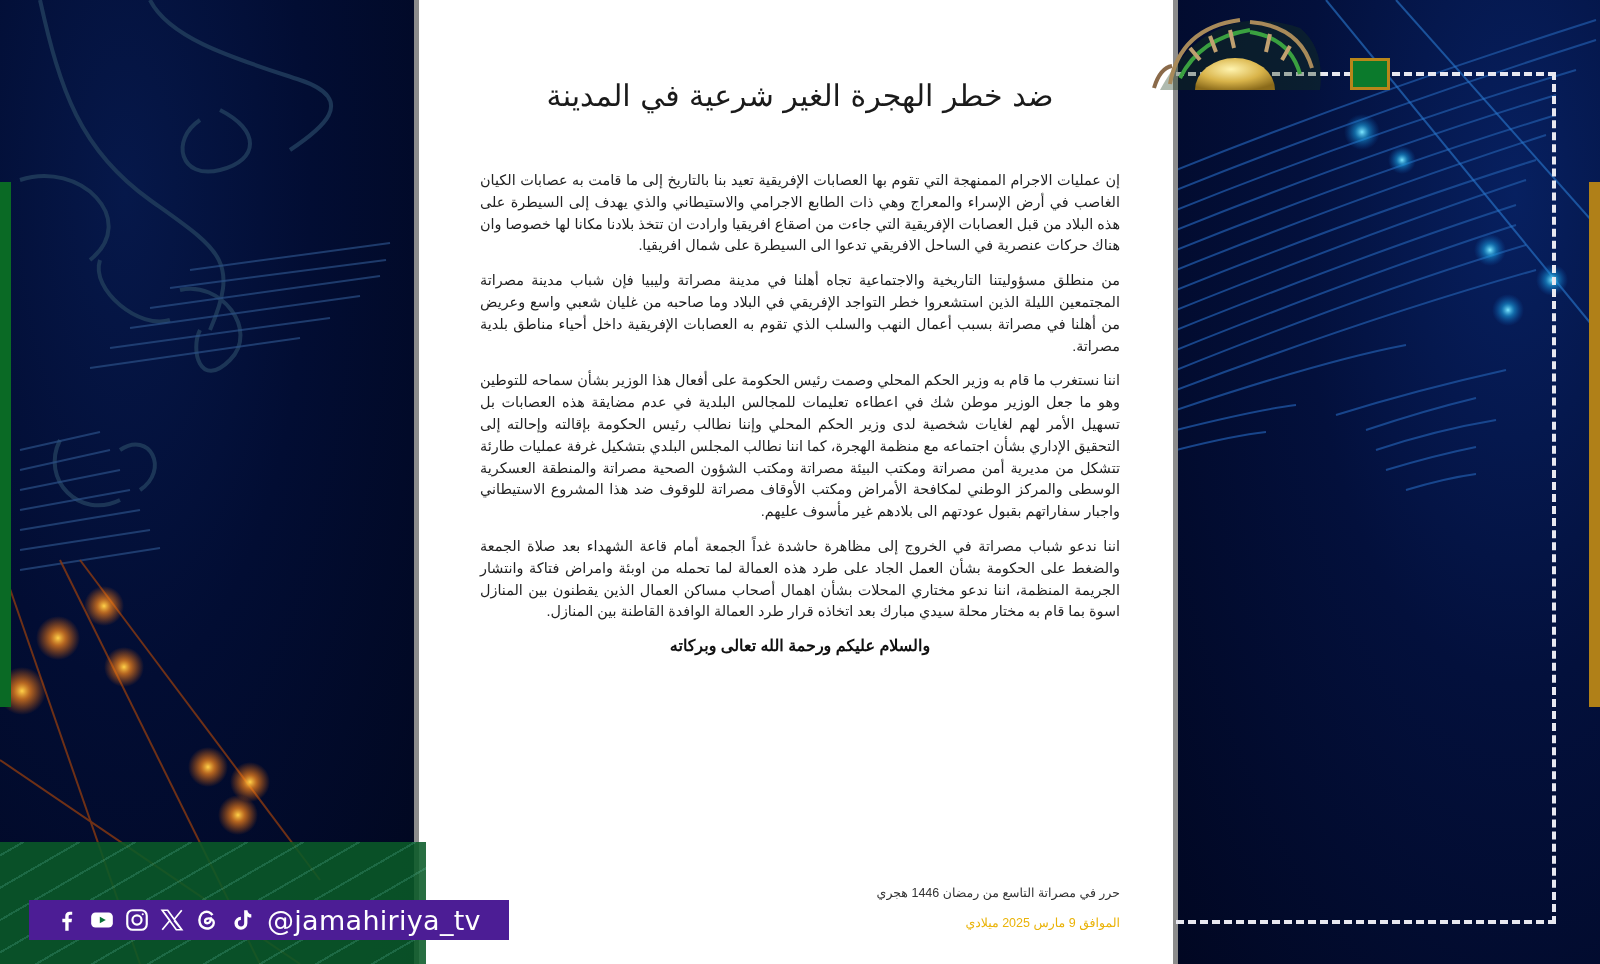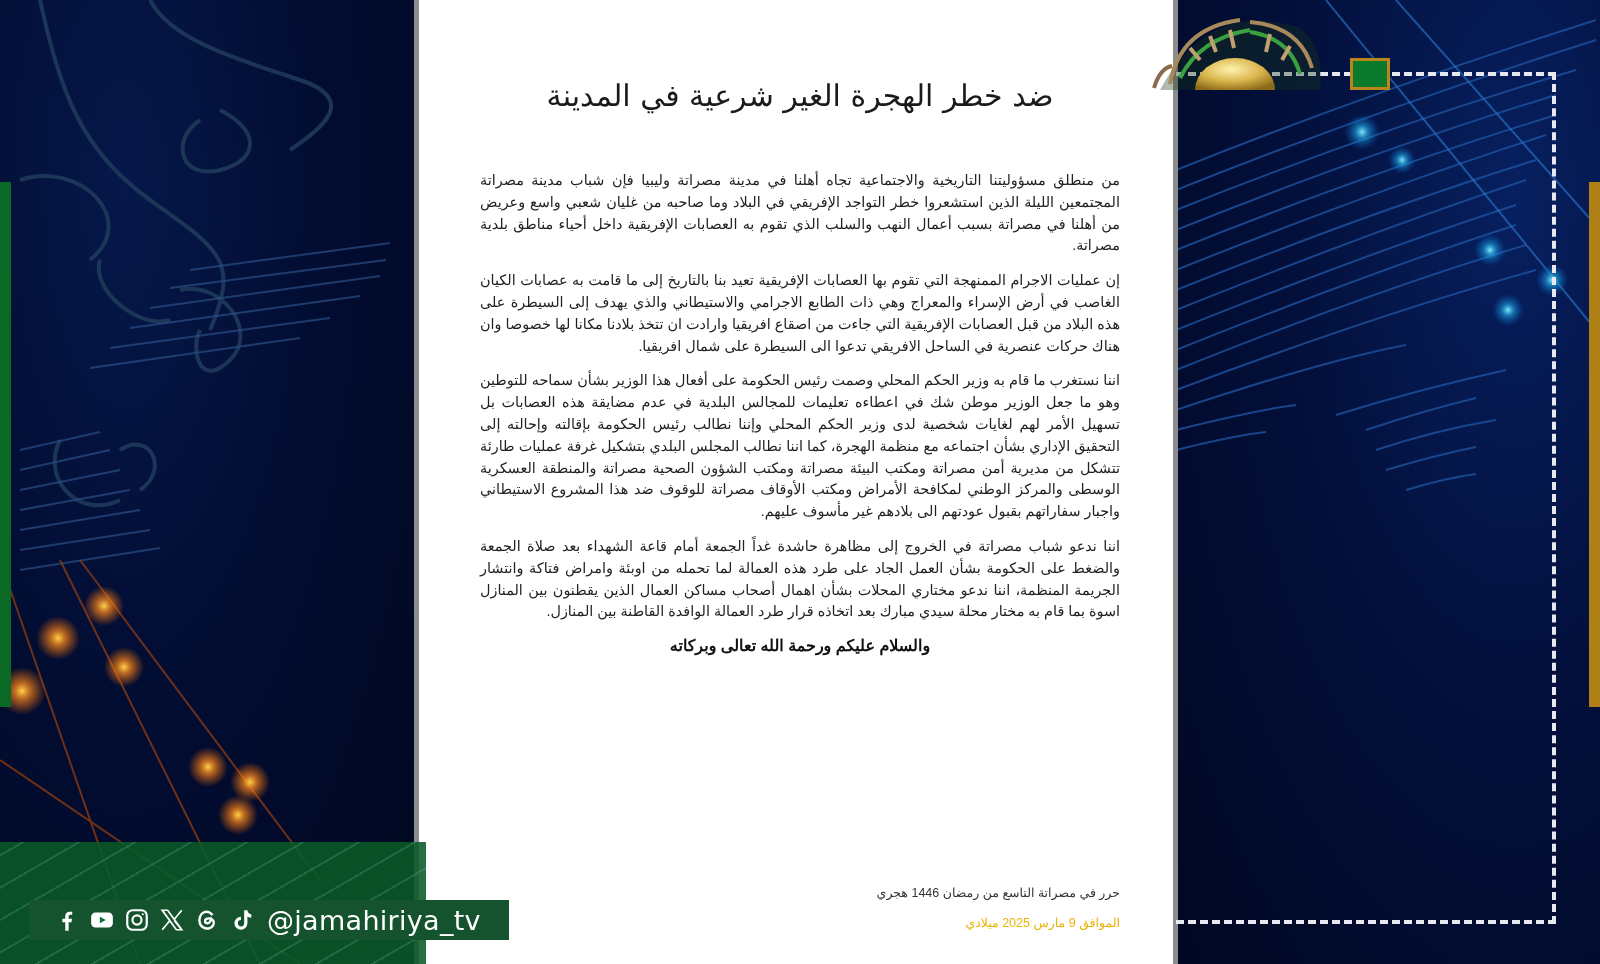--- a/index.html
+++ b/index.html
@@ -80,21 +80,21 @@
     position: absolute; left: 0; top: 842px; width: 426px; height: 122px;
     background: rgba(10, 90, 40, 0.88);
     overflow: hidden;
   }
   .social-band-outer .hatch {
     position: absolute; inset: 0;
     background: repeating-linear-gradient(-30deg, transparent 0 26px, rgba(120,220,200,0.18) 26px 28px);
   }
   .social-bar {
     position: absolute; left: 29px; top: 900px; width: 480px; height: 40px;
-    background: #14532d;
+    background: #4c1d95;
     display: flex; align-items: center; gap: 7px; padding-left: 24px; box-sizing: border-box;
   }
   .social-bar .ico {
     width: 28px; height: 28px; display: flex; align-items: center; justify-content: center;
     color: #fff;
   }
   .social-bar .ico svg { width: 26px; height: 26px; }
   .handle {
     color: #ffffff; font-family: "DejaVu Sans", sans-serif; font-size: 27px;
     letter-spacing: 0.3px; margin-left: 4px;
@@ -198,22 +198,22 @@
     <circle cx="376" cy="280" r="16" fill="url(#bglow)"></circle>
   </svg>
 </div>
 <div class="gold-stripe-right"></div>
 
 <div class="page-frame"></div>
 
 <div class="doc">
   <h2 class="doc-subtitle">ضد خطر الهجرة الغير شرعية في المدينة</h2>
   <div class="doc-body">
+    <p>إن عمليات الاجرام الممنهجة التي تقوم بها العصابات الإفريقية تعيد بنا بالتاريخ إلى ما قامت به عصابات الكيان الغاصب في أرض الإسراء والمعراج وهي ذات الطابع الاجرامي والاستيطاني والذي يهدف إلى السيطرة على هذه البلاد من قبل العصابات الإفريقية التي جاءت من اصقاع افريقيا وارادت ان تتخذ بلادنا مكانا لها خصوصا وان هناك حركات عنصرية في الساحل الافريقي تدعوا الى السيطرة على شمال افريقيا.</p>
     <p>من منطلق مسؤوليتنا التاريخية والاجتماعية تجاه أهلنا في مدينة مصراتة وليبيا فإن شباب مدينة مصراتة المجتمعين الليلة الذين استشعروا خطر التواجد الإفريقي في البلاد وما صاحبه من غليان شعبي واسع وعريض من أهلنا في مصراتة بسبب أعمال النهب والسلب الذي تقوم به العصابات الإفريقية داخل أحياء مناطق بلدية مصراتة.</p>
-    <p>إن عمليات الاجرام الممنهجة التي تقوم بها العصابات الإفريقية تعيد بنا بالتاريخ إلى ما قامت به عصابات الكيان الغاصب في أرض الإسراء والمعراج وهي ذات الطابع الاجرامي والاستيطاني والذي يهدف إلى السيطرة على هذه البلاد من قبل العصابات الإفريقية التي جاءت من اصقاع افريقيا وارادت ان تتخذ بلادنا مكانا لها خصوصا وان هناك حركات عنصرية في الساحل الافريقي تدعوا الى السيطرة على شمال افريقيا.</p>
     <p>اننا نستغرب ما قام به وزير الحكم المحلي وصمت رئيس الحكومة على أفعال هذا الوزير بشأن سماحه للتوطين وهو ما جعل الوزير موطن شك في اعطاءه تعليمات للمجالس البلدية في عدم مضايقة هذه العصابات بل تسهيل الأمر لهم لغايات شخصية لدى وزير الحكم المحلي وإننا نطالب رئيس الحكومة بإقالته وإحالته إلى التحقيق الإداري بشأن اجتماعه مع منظمة الهجرة، كما اننا نطالب المجلس البلدي بتشكيل غرفة عمليات طارئة تتشكل من مديرية أمن مصراتة ومكتب البيئة مصراتة ومكتب الشؤون الصحية مصراتة والمنطقة العسكرية الوسطى والمركز الوطني لمكافحة الأمراض ومكتب الأوقاف مصراتة للوقوف ضد هذا المشروع الاستيطاني واجبار سفاراتهم بقبول عودتهم الى بلادهم غير مأسوف عليهم.</p>
     <p>اننا ندعو شباب مصراتة في الخروج إلى مظاهرة حاشدة غداً الجمعة أمام قاعة الشهداء بعد صلاة الجمعة والضغط على الحكومة بشأن العمل الجاد على طرد هذه العمالة لما تحمله من اوبئة وامراض فتاكة وانتشار الجريمة المنظمة، اننا ندعو مختاري المحلات بشأن اهمال أصحاب مساكن العمال الذين يقطنون بين المنازل اسوة بما قام به مختار محلة سيدي مبارك بعد اتخاذه قرار طرد العمالة الوافدة القاطنة بين المنازل.</p>
   </div>
   <div class="closing">والسلام عليكم ورحمة الله تعالى وبركاته</div>
 </div>
 
 <div class="sign-lines">
   <div>حرر في مصراتة التاسع من رمضان 1446 هجري</div>
   <div class="faded">الموافق 9 مارس 2025 ميلادي</div>
 </div>

